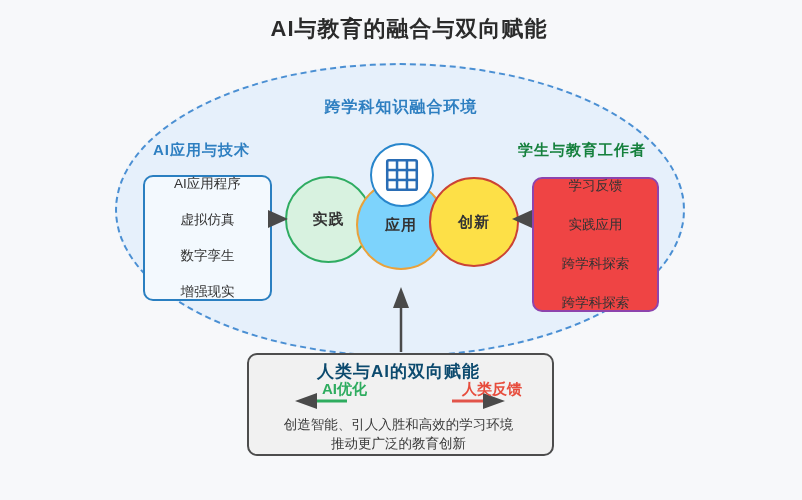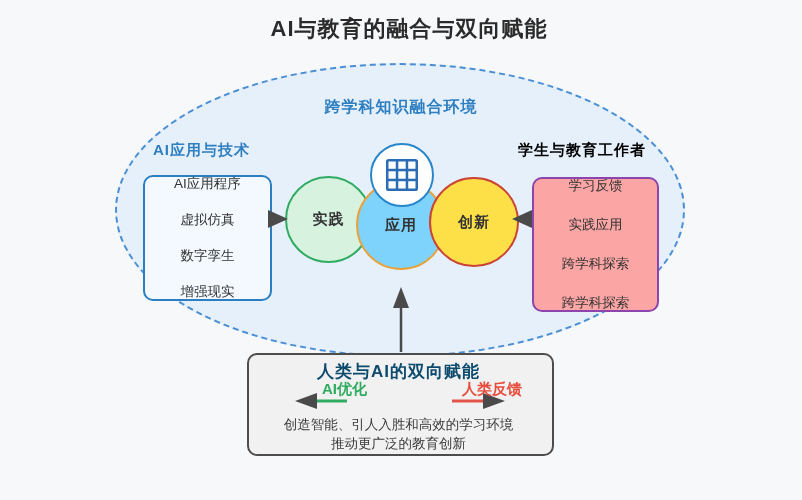--- a/index.html
+++ b/index.html
@@ -10,26 +10,26 @@
     font-size:22px;font-weight:bold;color:#2b2b2b;letter-spacing:1px;}
 
   .ellipse{position:absolute;left:115px;top:63px;width:566px;height:290px;
     background:#e6f0fb;border:2px dashed #4a8fd3;border-radius:50%;}
 
   .env-label{position:absolute;left:251px;top:97px;width:300px;text-align:center;
     font-size:16px;font-weight:bold;color:#2e7fc1;letter-spacing:1px;}
 
   .section-label{position:absolute;font-size:15px;font-weight:bold;letter-spacing:1px;}
   .label-blue{left:153px;top:141px;width:120px;color:#2e7fc1;}
-  .label-purple{left:518px;top:141px;width:140px;color:#000000;}
+  .label-purple{left:518px;top:141px;width:140px;color:#15803d;}
 
   .side-box{position:absolute;border-radius:10px;display:flex;flex-direction:column;
     justify-content:space-between;align-items:center;font-size:13.5px;color:#333;}
   .box-blue{left:143px;top:175px;width:125px;height:122px;background:#f3f9fe;border:2px solid #2a7fc1;}
-  .box-purple{left:532px;top:177px;width:123px;height:131px;background:#fca5a5;border:2px solid #8e44ad;}
+  .box-purple{left:532px;top:177px;width:123px;height:131px;background:#ef4444;border:2px solid #8e44ad;}
   .side-box .item{line-height:1;}
 
   .circle{position:absolute;border-radius:50%;display:flex;align-items:center;justify-content:center;
     font-size:15px;font-weight:bold;color:#333;letter-spacing:1px;}
   .circle-green{left:285px;top:176px;width:83px;height:83px;background:#d8f2e0;border:2.5px solid #2fac62;z-index:1;}
   .circle-yellow{left:356px;top:180px;width:86px;height:86px;background:#7dd3fc;border:2.5px solid #e9a23b;z-index:2;}
   .circle-red{left:429px;top:177px;width:86px;height:86px;background:#fde047;border:2.5px solid #cb4335;z-index:3;}
 
   .hub-circle{position:absolute;left:370px;top:143px;width:60px;height:60px;background:#ffffff;
     border:2.5px solid #2886cc;border-radius:50%;z-index:4;display:flex;align-items:center;justify-content:center;}

